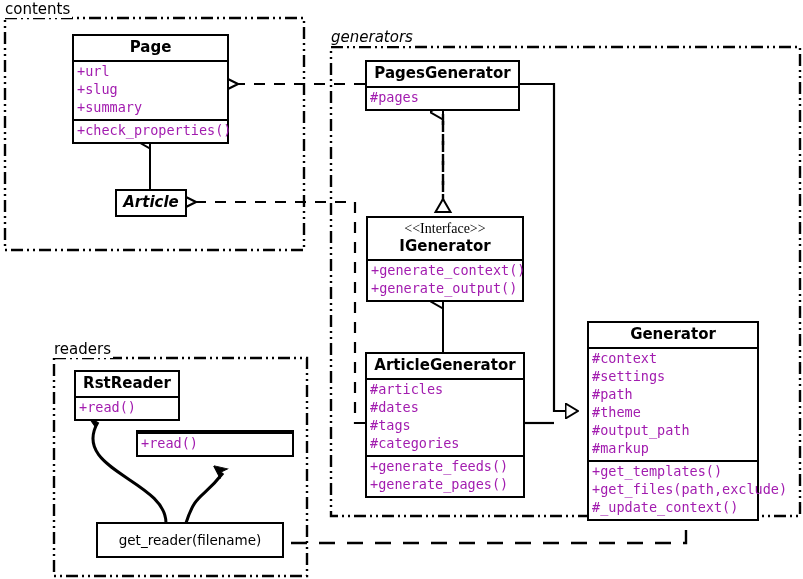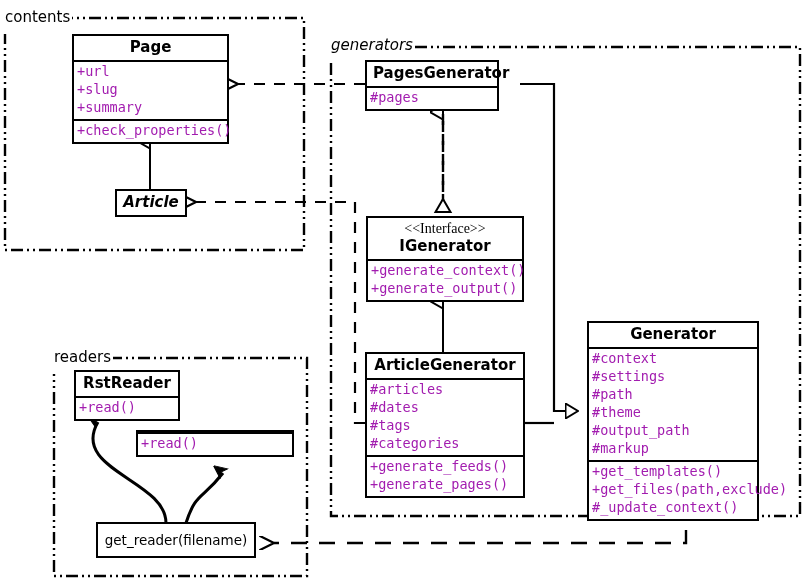--- a/index.html
+++ b/index.html
@@ -81,21 +81,21 @@
     white-space: nowrap;
   }
 
   
   .pkg-label {
     position: absolute;
     font-family: "DejaVu Sans", sans-serif;
     font-size: 15px;
     color: #000;
     background: #ffffff;
-    padding: 8px 2px;
+    padding: 0 2px;
     z-index: 4;
     white-space: nowrap;
   }
 </style>
 </head>
 <body>
 
 <div id="canvas">
 
   <svg class="layer" viewBox="0 0 803 579" xmlns="http://www.w3.org/2000/svg">
@@ -186,21 +186,21 @@
     </div>
     <div class="uml-compartment uml-divider">
       <div>+check_properties()</div>
     </div>
   </div>
 
   <div class="uml-class" style="left:115px; top:189px; width:72px;font-style:italic;">
     <div class="uml-name">Article</div>
   </div>
 
-  <div class="uml-class" style="left:365px; top:60px; width:134px;">
+  <div class="uml-class" style="left:365px; top:60px; width:155px;">
     <div class="uml-name">PagesGenerator</div>
     <div class="uml-compartment uml-divider">
       <div>#pages</div>
     </div>
   </div>
 
   <div class="uml-class" style="left:366px; top:216px; width:158px;">
     <div class="uml-name">
       <span class="uml-stereotype">&lt;&lt;Interface&gt;&gt;</span>
       <span>IGenerator</span>
@@ -248,17 +248,17 @@
       <div>+read()</div>
     </div>
   </div>
 
   <div class="uml-class" style="left:136px; top:430px; width:158px;">
     <div class="uml-compartment uml-divider">
       <div>+read()</div>
     </div>
   </div>
 
-  <div class="plain-box" style="left:96px; top:522px; width:160px; height:36px;">
+  <div class="plain-box" style="left:96px; top:522px; width:188px; height:36px;">
     <span>get_reader(filename)</span>
   </div>
 
 </div>
 
 </body></html>

